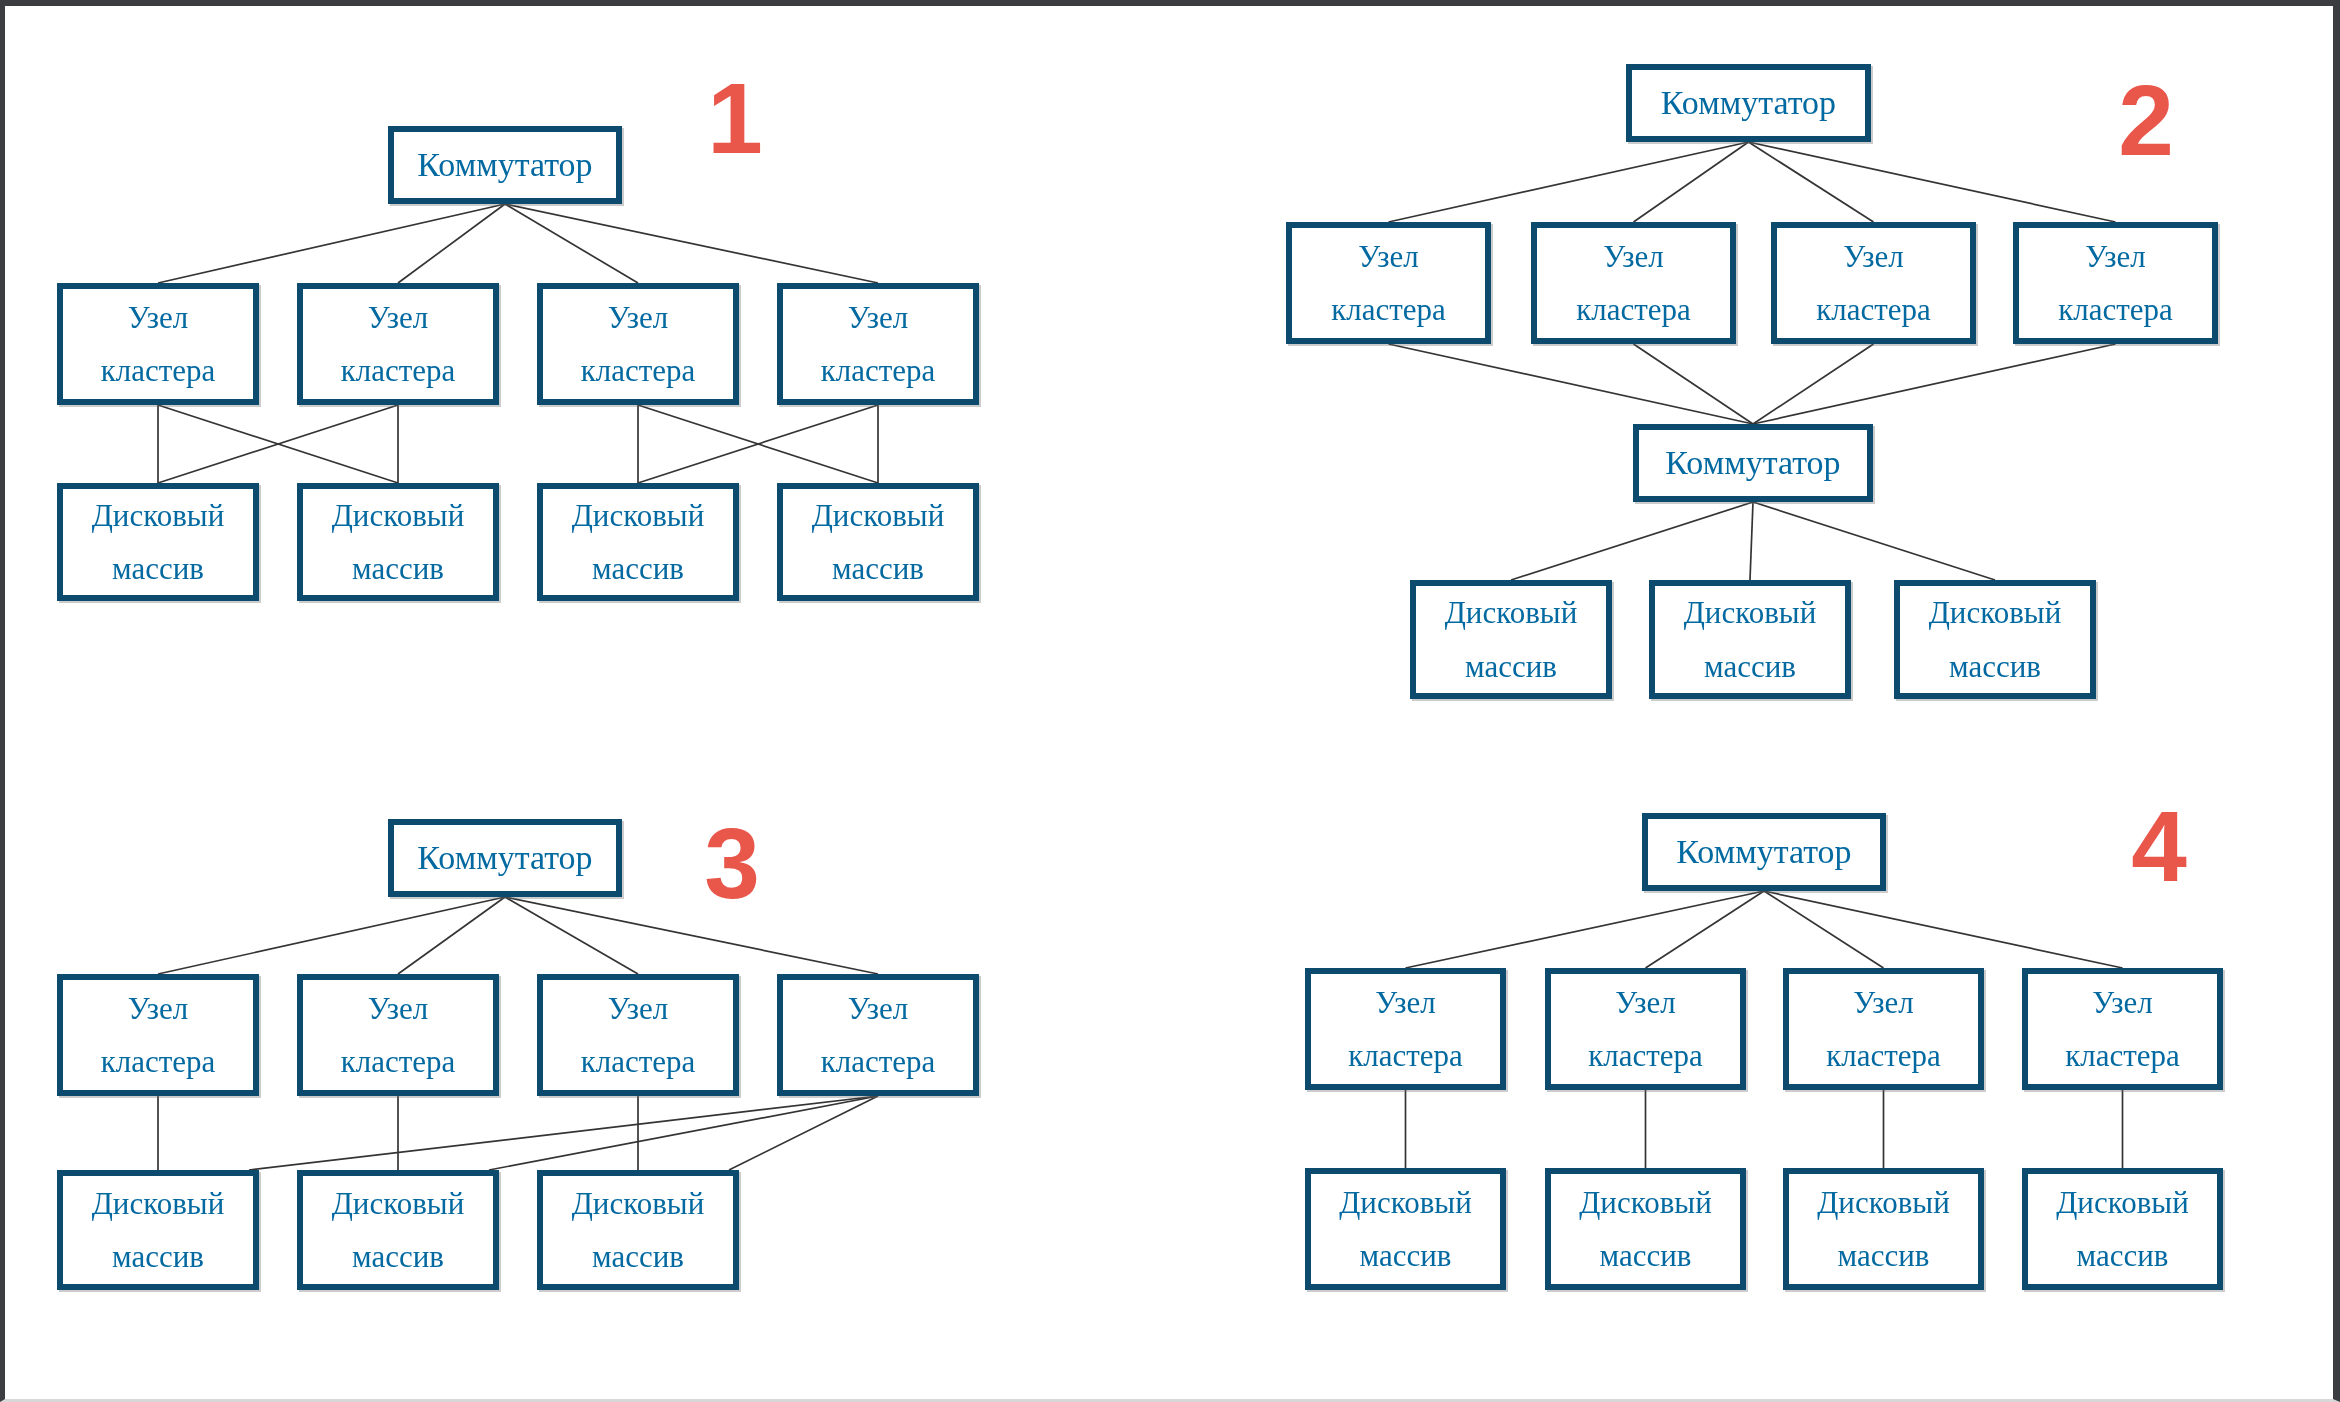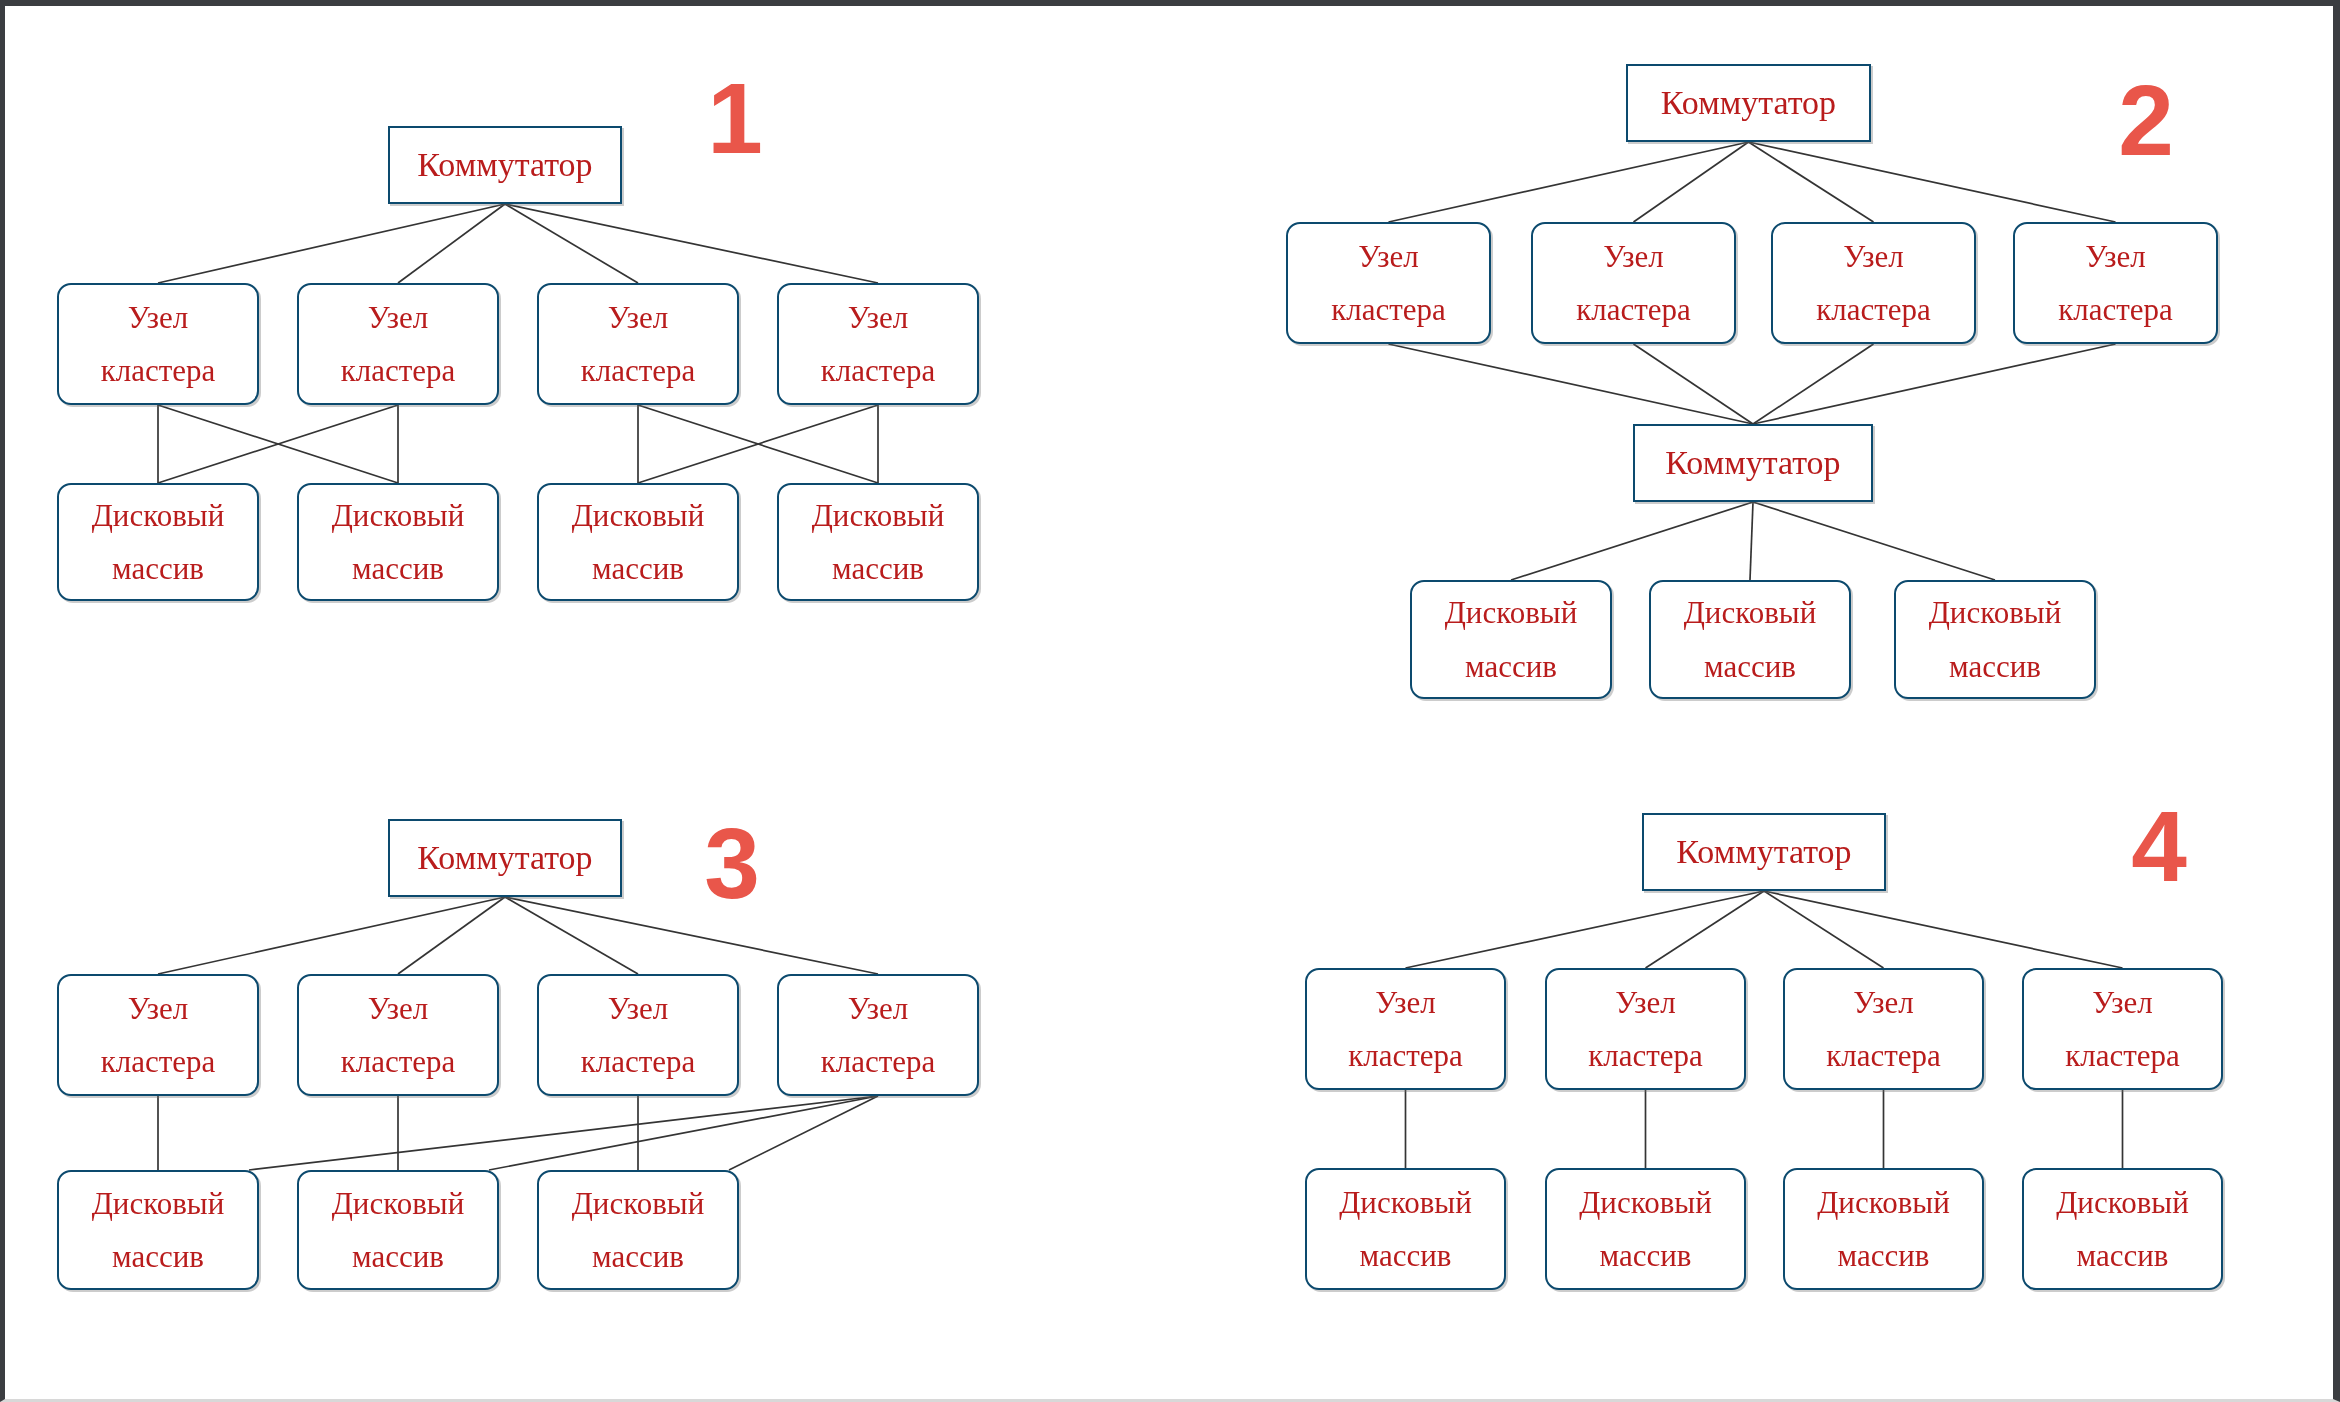--- a/index.html
+++ b/index.html
@@ -14,32 +14,32 @@
     border-bottom:3px solid #d8d8d8;
     overflow:hidden;
     font-family:"Liberation Serif", serif;
   }
   .content{position:absolute;left:0;top:0;width:2328px;height:1393px;}
   #wires{position:absolute;left:0;top:0;pointer-events:none;}
   .box{
     position:absolute;
     box-sizing:border-box;
     background:#ffffff;
-    border:2px solid #0c4a6e;
+    border:6px solid #0c4a6e;
     box-shadow:2px 2px 0 rgba(110,110,110,0.35);
     display:flex;
     flex-direction:column;
     align-items:center;
     justify-content:center;
     text-align:center;
-    color:#b91c1c;
+    color:#0369a1;
     z-index:2;
   }
   .box.switch{font-size:34px;line-height:1.2;}
-  .box.node, .box.disk{font-size:31px;line-height:1.72;border-radius:14px;}
+  .box.node, .box.disk{font-size:31px;line-height:1.72;}
   .badge{
     position:absolute;
     transform:translate(-50%,-50%);
     font-family:"Liberation Sans", sans-serif;
     font-weight:700;
     font-size:100px;
     line-height:1;
     z-index:3;
   }
 </style>

